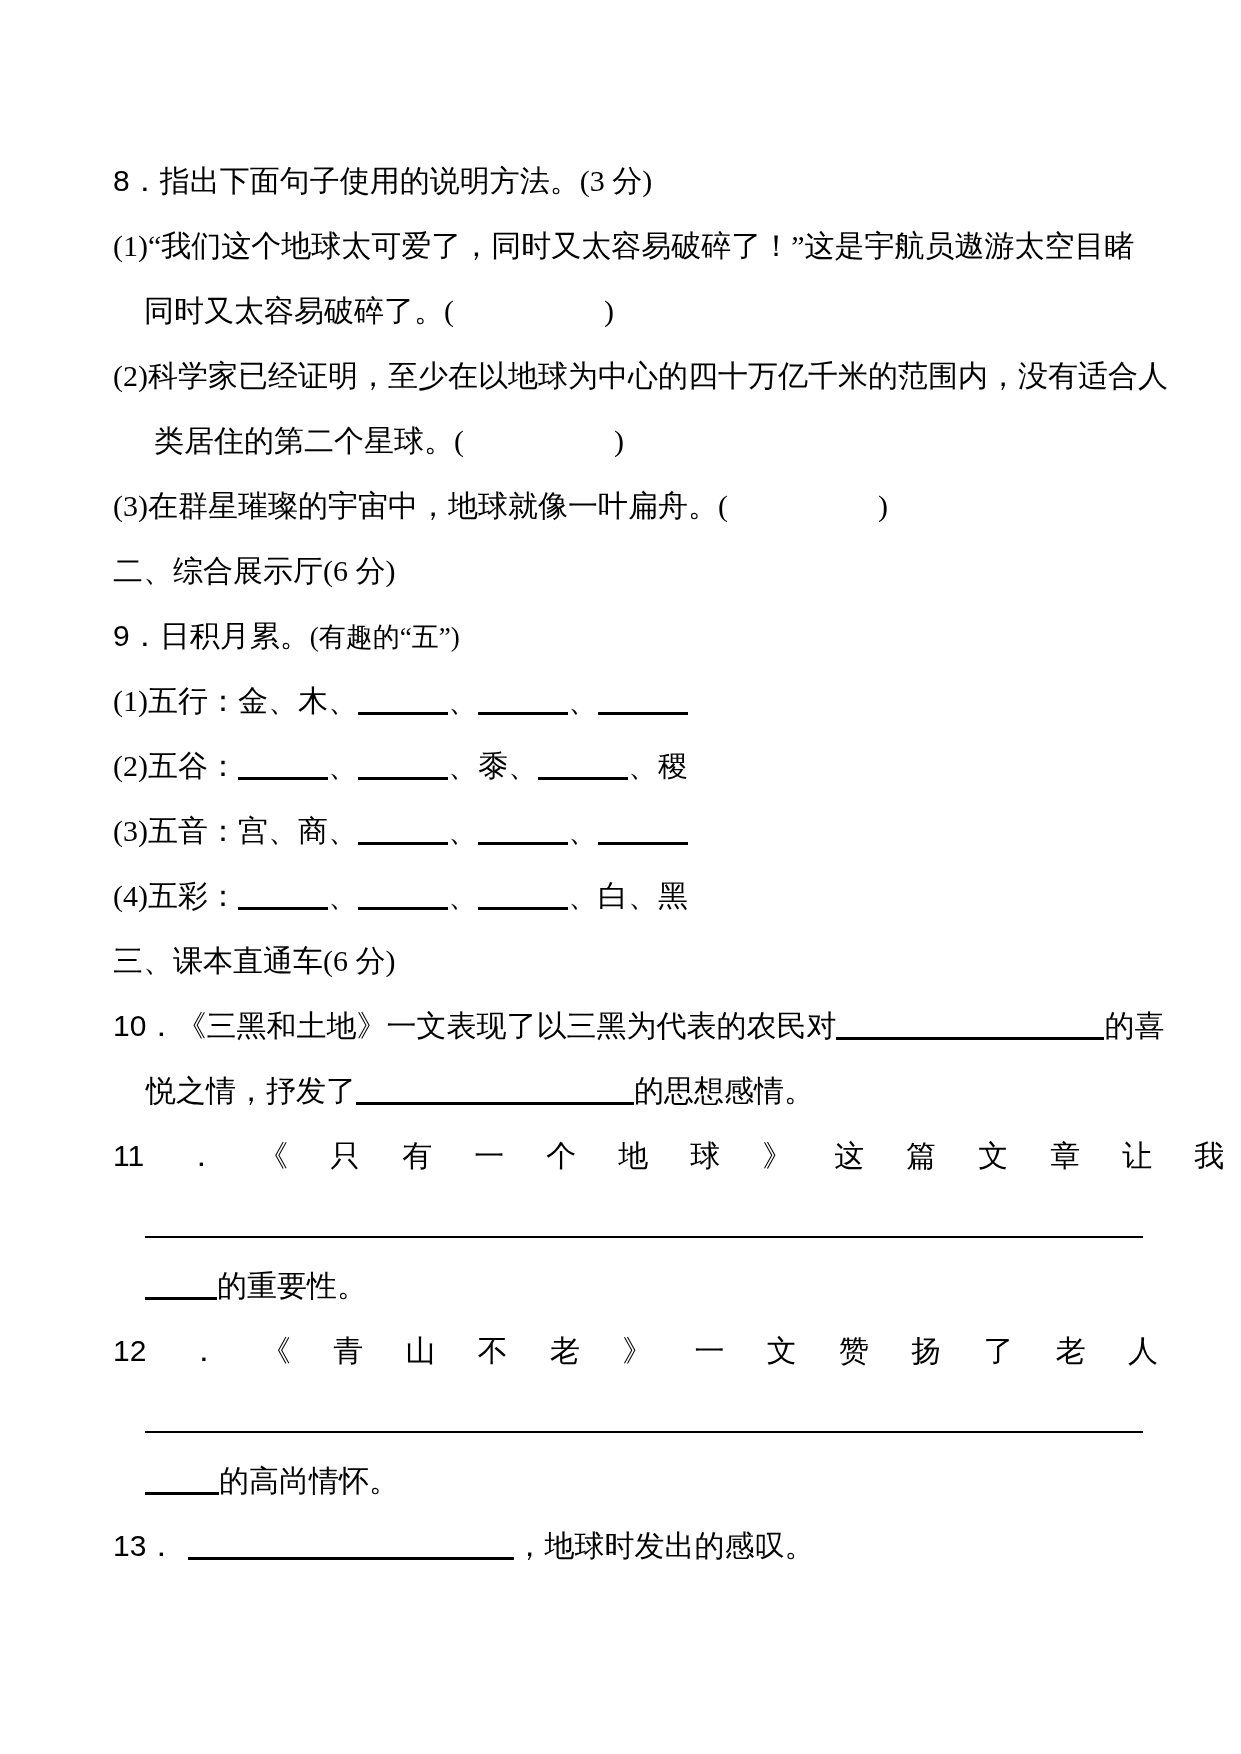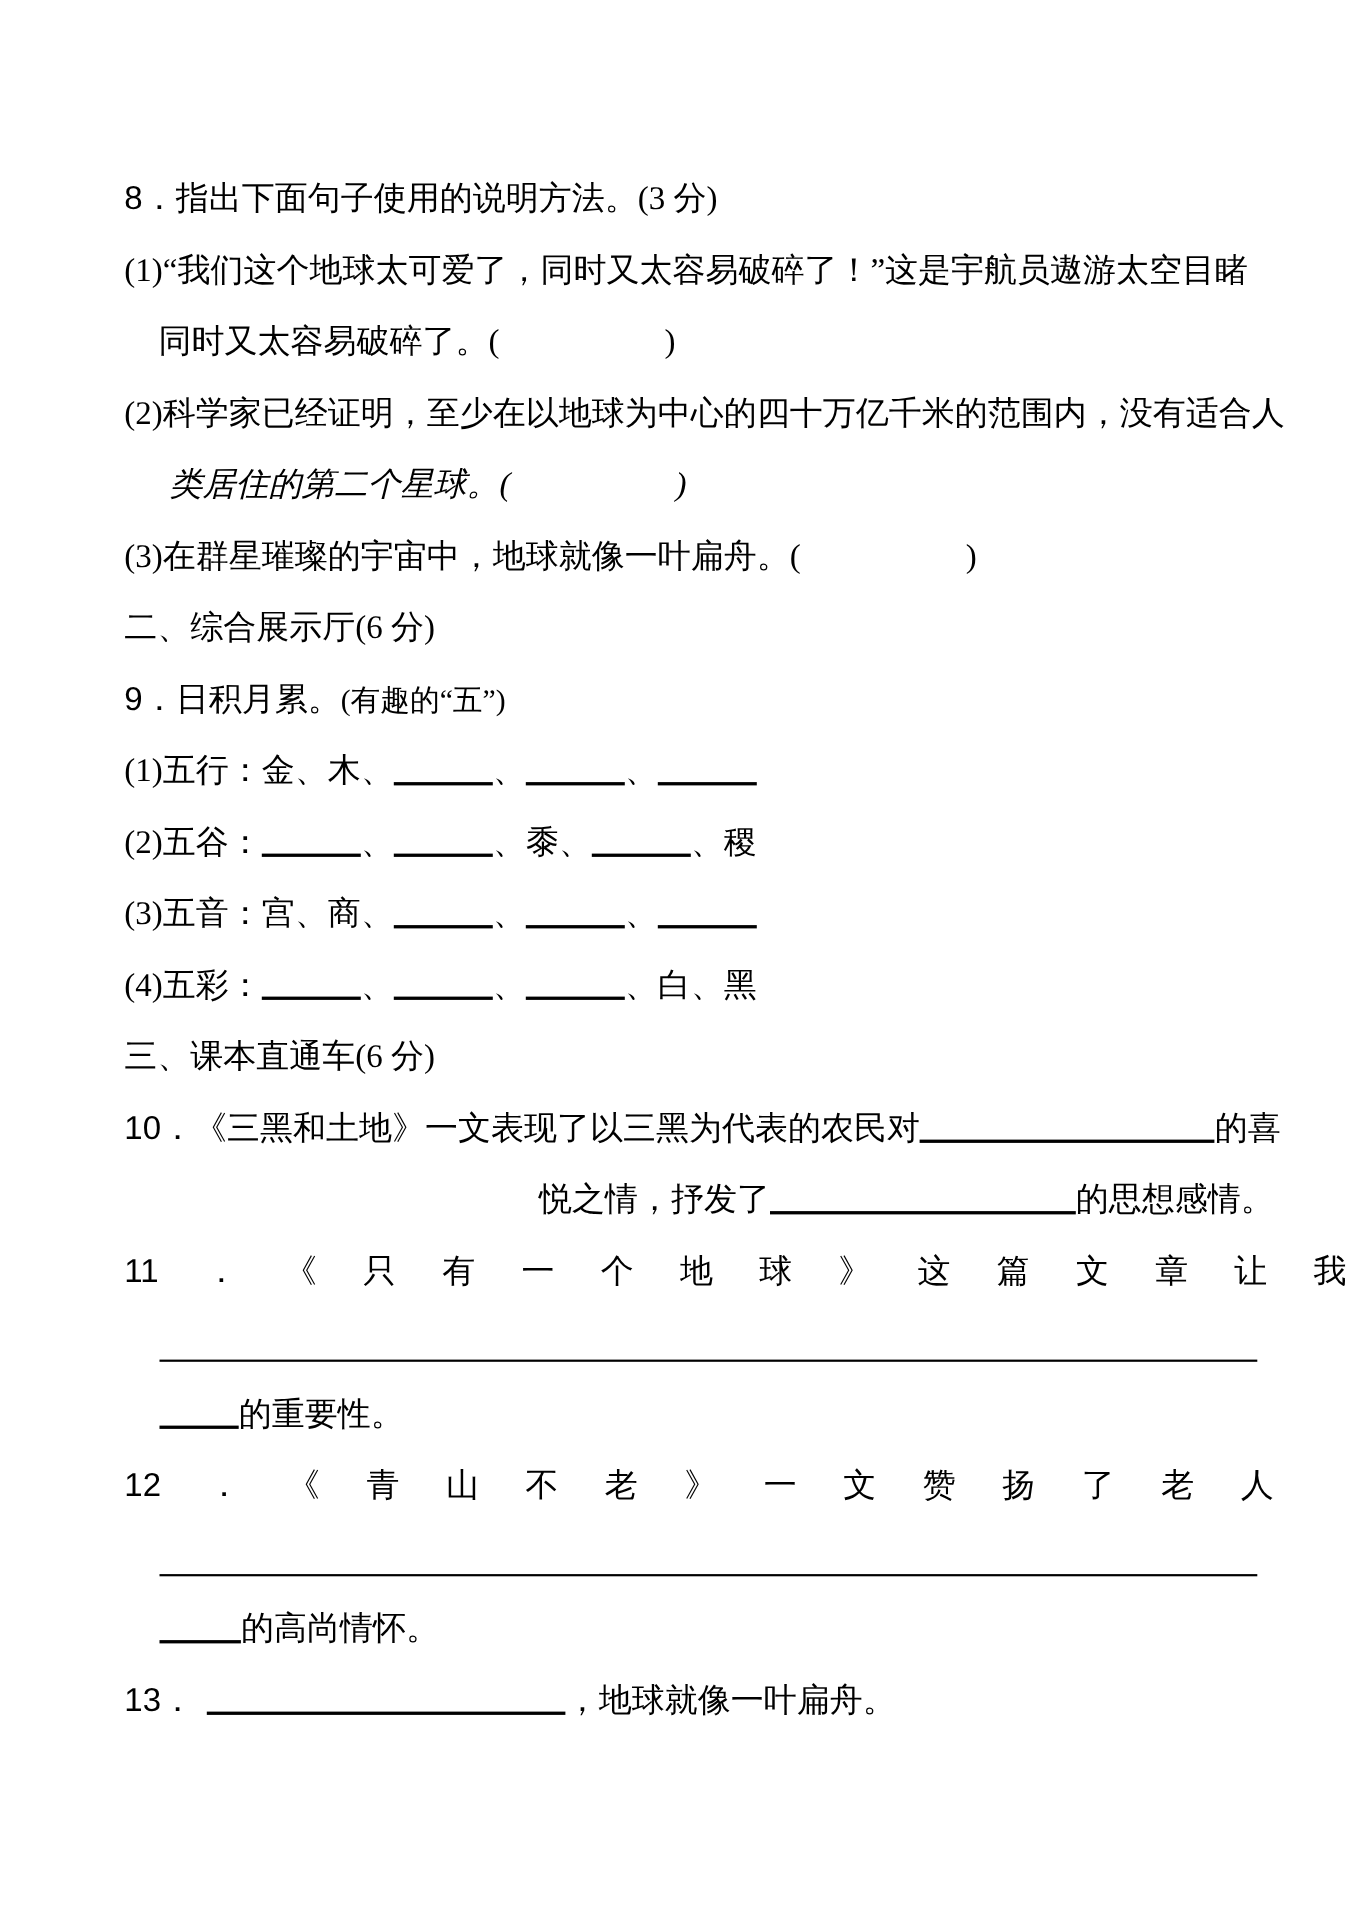--- a/index.html
+++ b/index.html
@@ -68,31 +68,31 @@
 </style>
 </head>
 <body>
 
 <div class="page">
   <div class="content">
       <div class="line"><span class="num">8．</span><span class="txt">指出下面句子使用的说明方法。(3 分)</span></div>
       <div class="line"><span class="txt">(1)“我们这个地球太可爱了，同时又太容易破碎了！”这是宇航员遨游太空目睹</span></div>
       <div class="line" style="padding-left: 31px;"><span class="txt">同时又太容易破碎了。(</span><span class="gap" style="width: 150px;"></span><span class="txt">)</span></div>
       <div class="line"><span class="txt">(2)科学家已经证明，至少在以地球为中心的四十万亿千米的范围内，没有适合人</span></div>
-      <div class="line" style="padding-left: 41px; font-style: italic;"><span class="txt">类居住的第二个星球。(</span><span class="gap" style="width: 150px;"></span><span class="txt">)</span></div>
+      <div class="line" style="padding-left: 41px;"><span class="txt">类居住的第二个星球。(</span><span class="gap" style="width: 150px;"></span><span class="txt">)</span></div>
       <div class="line"><span class="txt">(3)在群星璀璨的宇宙中，地球就像一叶扁舟。(</span><span class="gap" style="width: 150px;"></span><span class="txt">)</span></div>
       <div class="line"><span class="txt">二、综合展示厅(6 分)</span></div>
       <div class="line"><span class="num">9．</span><span class="txt">日积月累。</span><span class="kai">(有趣的“五”)</span></div>
       <div class="line"><span class="txt">(1)五行：金、木、</span><span class="blank" style="width: 90px;"></span><span class="txt">、</span><span class="blank" style="width: 90px;"></span><span class="txt">、</span><span class="blank" style="width: 90px;"></span></div>
       <div class="line"><span class="txt">(2)五谷：</span><span class="blank" style="width: 90px;"></span><span class="txt">、</span><span class="blank" style="width: 90px;"></span><span class="txt">、黍、</span><span class="blank" style="width: 90px;"></span><span class="txt">、稷</span></div>
       <div class="line"><span class="txt">(3)五音：宫、商、</span><span class="blank" style="width: 90px;"></span><span class="txt">、</span><span class="blank" style="width: 90px;"></span><span class="txt">、</span><span class="blank" style="width: 90px;"></span></div>
       <div class="line"><span class="txt">(4)五彩：</span><span class="blank" style="width: 90px;"></span><span class="txt">、</span><span class="blank" style="width: 90px;"></span><span class="txt">、</span><span class="blank" style="width: 90px;"></span><span class="txt">、白、黑</span></div>
       <div class="line"><span class="txt">三、课本直通车(6 分)</span></div>
       <div class="line"><span class="num">10．</span><span class="txt">《三黑和土地》一文表现了以三黑为代表的农民对</span><span class="blank" style="width: 268px;"></span><span class="txt">的喜</span></div>
-      <div class="line" style="padding-left: 33px; text-align: right;"><span class="txt">悦之情，抒发了</span><span class="blank" style="width: 278px;"></span><span class="txt">的思想感情。</span></div>
+      <div class="line" style="padding-left: 33px;"><span class="txt">悦之情，抒发了</span><span class="blank" style="width: 278px;"></span><span class="txt">的思想感情。</span></div>
       <div class="line justify">
         <span class="num">11</span>
         <span>．</span>
         <span>《</span>
         <span>只</span>
         <span>有</span>
         <span>一</span>
         <span>个</span>
         <span>地</span>
         <span>球</span>
@@ -126,16 +126,16 @@
         <span>赞</span>
         <span>扬</span>
         <span>了</span>
         <span>老</span>
         <span>人</span>
       </div>
       <div class="line">
         <div class="rule" style="margin-left: 32px; margin-right: 15px;"></div>
       </div>
       <div class="line" style="padding-left: 32px;"><span class="blank" style="width: 74px;"></span><span class="txt">的高尚情怀。</span></div>
-      <div class="line"><span class="num">13．</span><span class="gap" style="width: 12px;"></span><span class="blank" style="width: 326px;"></span><span class="txt">，地球就像一叶扁舟。</span></div>
+      <div class="line"><span class="num">13．</span><span class="gap" style="width: 12px;"></span><span class="blank" style="width: 326px;"></span><span class="txt">，地球时发出的感叹。</span></div>
     </div>
   <div class="footer">3 / 8</div>
 </div>
 
 </body></html>

